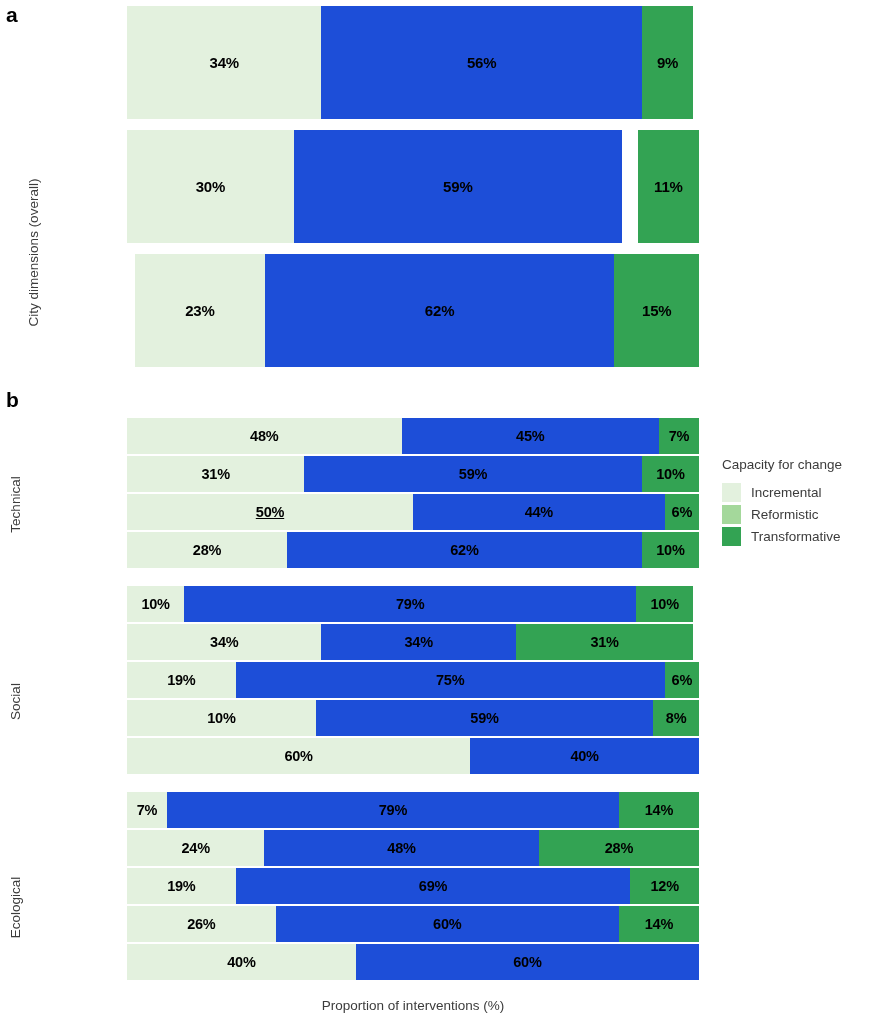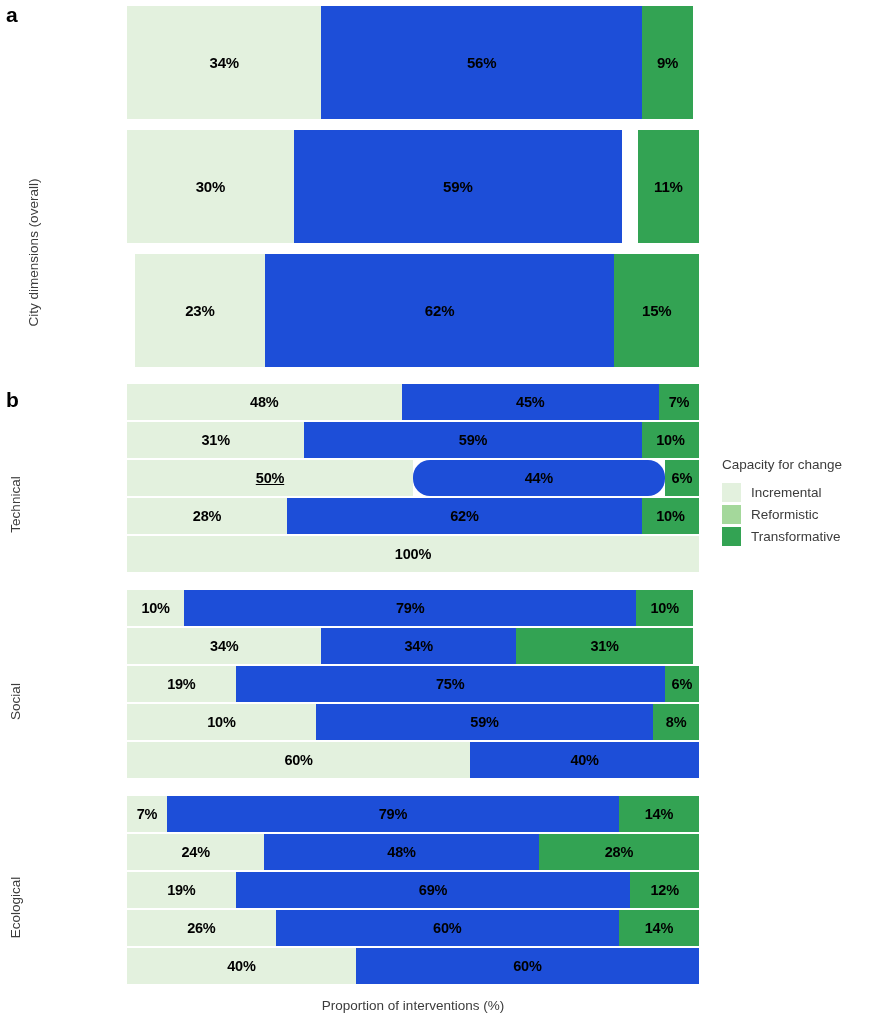--- a/index.html
+++ b/index.html
@@ -153,44 +153,41 @@
     </div>
 
   <div class="panel-letter" id="letter-b">b</div>
 
   <div class="vtitle" id="vtitle-technical" style="left:-35px; top:497px; width:100px;">Technical</div>
 
   <div class="vtitle" id="vtitle-social" style="left:-35px; top:694px; width:100px;">Social</div>
 
   <div class="vtitle" id="vtitle-ecological" style="left:-35px; top:900px; width:100px;">Ecological</div>
 
-  <div class="plot" id="panel-b" style="top:384px;">
+  <div class="plot" id="panel-b" style="top:418px;">
       <div class="bgroup">
         <div class="bar-row">
           <div class="seg s0" style="width: 48%;">48%</div>
           <div class="seg s1" style="width: 45%;">45%</div>
           <div class="seg s2" style="width: 7%;">7%</div>
         </div>
         <div class="bar-row">
           <div class="seg s0" style="width: 31%;">31%</div>
           <div class="seg s1" style="width: 59%;">59%</div>
           <div class="seg s2" style="width: 10%;">10%</div>
         </div>
         <div class="bar-row">
           <div class="seg s0" style="width: 50%; text-decoration: underline;">50%</div>
-          <div class="seg s1" style="width: 44%; border-radius: 17px;">44%</div>
+          <div class="seg s1" style="width: 44%;">44%</div>
           <div class="seg s2" style="width: 6%;">6%</div>
         </div>
         <div class="bar-row">
           <div class="seg s0" style="width: 28%;">28%</div>
           <div class="seg s1" style="width: 62%;">62%</div>
           <div class="seg s2" style="width: 10%;">10%</div>
-        </div>
-        <div class="bar-row">
-          <div class="seg s0" style="width: 100%;">100%</div>
         </div>
       </div>
       <div class="bgroup">
         <div class="bar-row">
           <div class="seg s0" style="width: 10%;">10%</div>
           <div class="seg s1" style="width: 79%;">79%</div>
           <div class="seg s2" style="width: 10%;">10%</div>
         </div>
         <div class="bar-row">
           <div class="seg s0" style="width: 34%;">34%</div>

